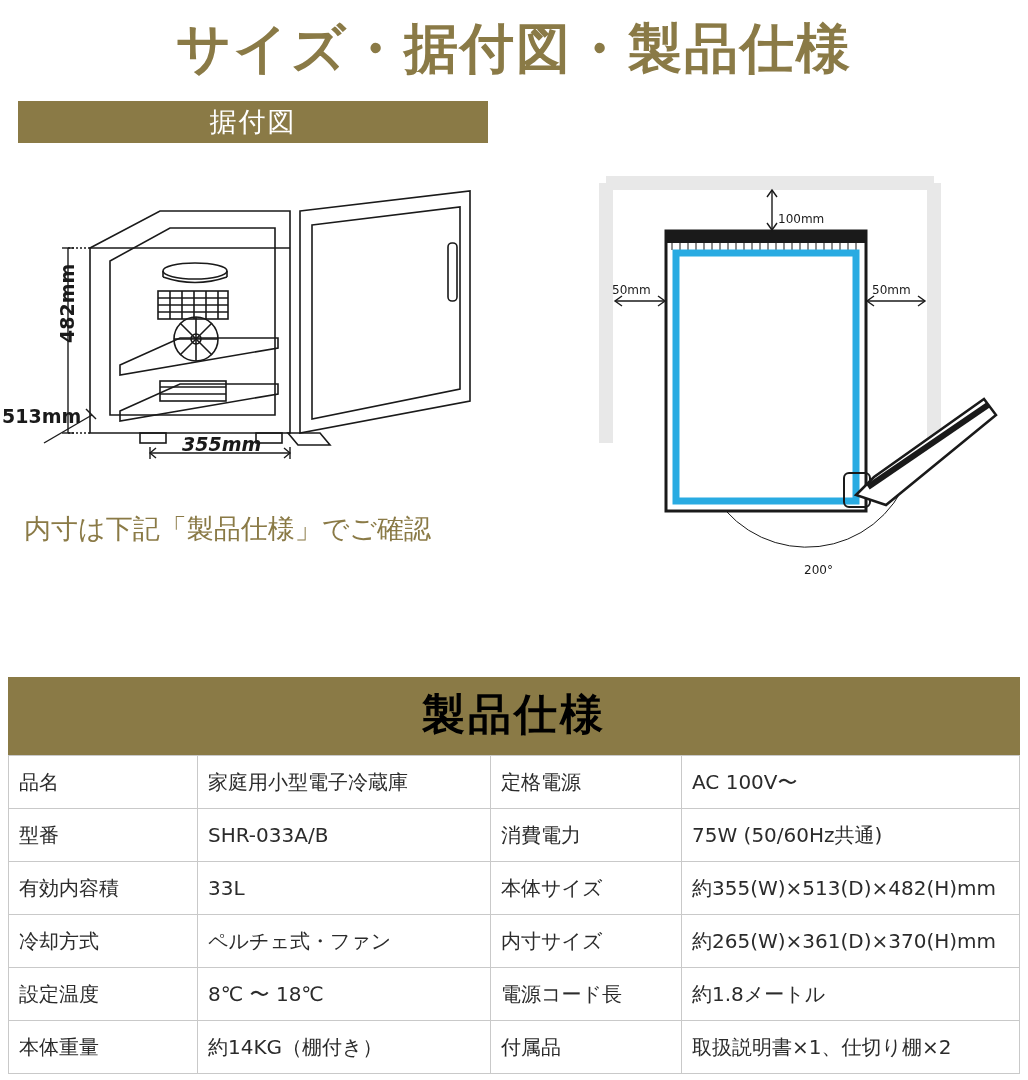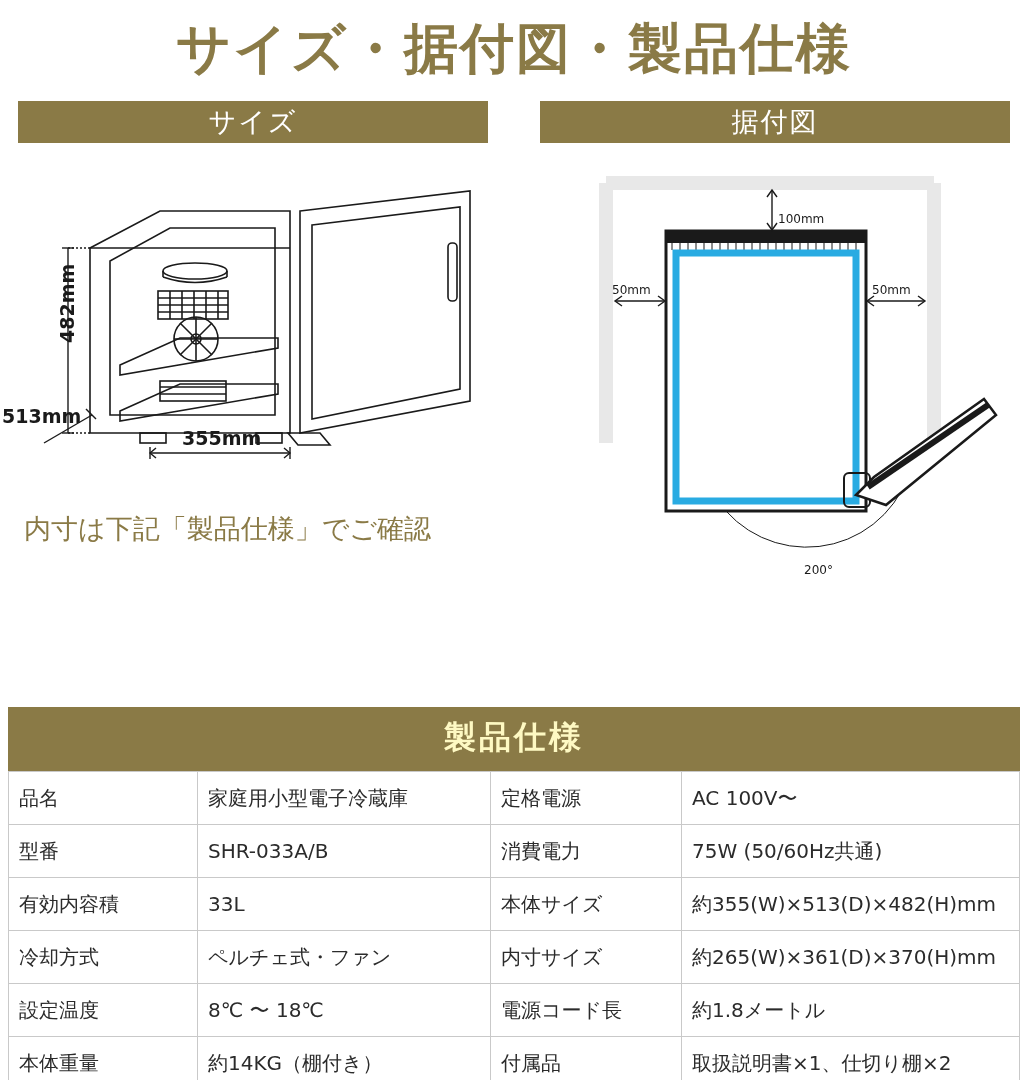--- a/index.html
+++ b/index.html
@@ -94,48 +94,48 @@
     transform: rotate(-90deg);
     transform-origin: left top;
     white-space: nowrap;
   }
   .dim-513 {
     left: 2px;
     top: 262px;
   }
   .dim-355 {
     left: 182px;
-    top: 284px;
+    top: 290px;
+    font-style: italic;
   }
 
   
   .small-label {
     position: absolute;
     font-size: 12px;
     color: #1a1a1a;
     font-family: "DejaVu Sans", sans-serif;
   }
 
   
   .spec-wrap {
     position: absolute;
     left: 8px;
     top: 668px;
     width: 1012px;
   }
   .spec-header {
     background: #8a7a46;
-    color: #fef9c3;
-    font-size: 32px;
+    color: #000000;
+    font-size: 43px;
     font-weight: bold;
     text-align: center;
     padding: 9px 0 11px 0;
     letter-spacing: 3px;
     font-family: "DejaVu Sans", sans-serif;
-    margin-top: 30px;
   }
   table.spec {
     width: 100%;
     border-collapse: collapse;
     table-layout: fixed;
     font-size: 20px;
     font-family: "DejaVu Sans", sans-serif;
   }
   table.spec td {
     border: 1px solid #c9c9c9;
@@ -162,21 +162,20 @@
   }
 </style>
 </head>
 <body>
 
 <div class="page">
 
   <div class="main-title">サイズ・据付図・製品仕様</div>
 
   <div class="section-bars">
-    <div class="bar">サイズ</div>
     <div class="bar">据付図</div>
   </div>
 
   <div class="panels">
 
     <div class="panel-left">
       <svg width="514" height="360" viewBox="0 0 514 360">
         <g fill="none" stroke="#1a1a1a" stroke-width="1.6">
 
           <polygon points="90,105 160,68 290,68 290,290 90,290"></polygon>

